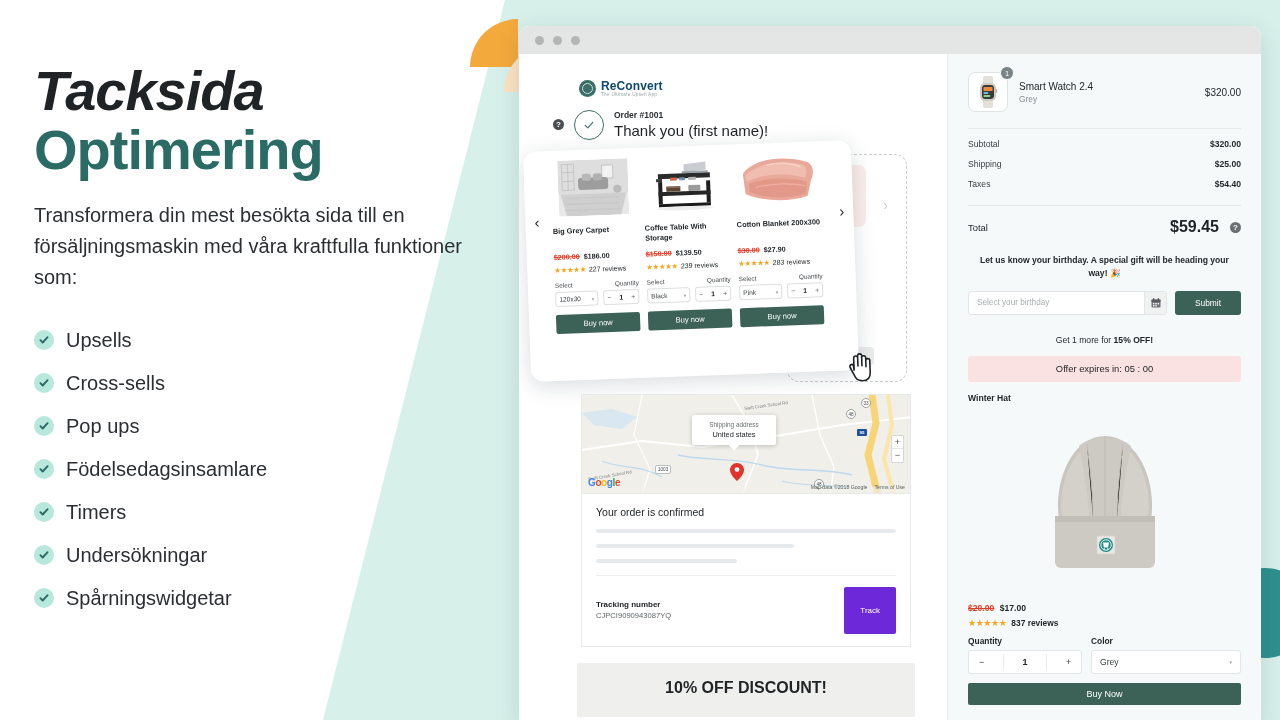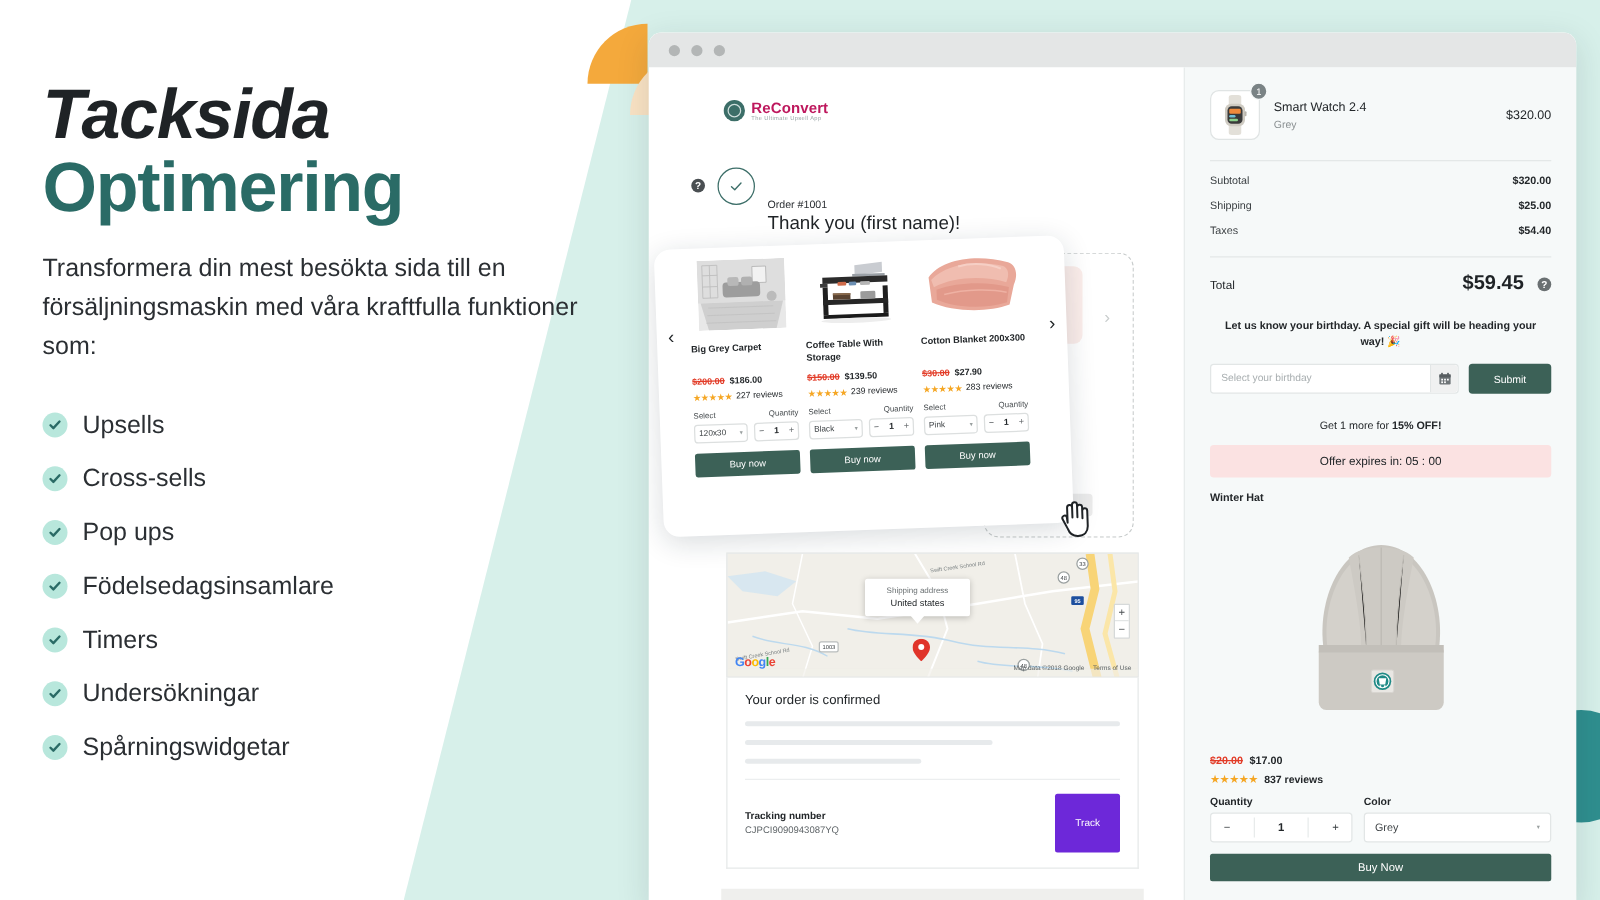--- a/index.html
+++ b/index.html
@@ -117,21 +117,21 @@
     display: flex; align-items: center; justify-content: center;
     position: relative;
   }
   .logo-mark::after {
     content: "";
     width: 9px; height: 9px;
     border-radius: 50%;
     border: 1.5px solid #cfdedc;
   }
   .logo-text { line-height: 1; }
-  .logo-name { font-size: 12px; font-weight: bold; color: #be185d; letter-spacing: .1px; }
+  .logo-name { font-size: 12px; font-weight: bold; color: #0c4a6e; letter-spacing: .1px; }
   .logo-tag { font-size: 4.6px; color: #9aa6a6; letter-spacing: .3px; margin-top: 1px; }
 
   .order-head {
     display: flex; align-items: center; gap: 10px;
     padding: 12px 0 0 34px;
   }
   .q-icon {
     width: 11px; height: 11px; border-radius: 50%;
     background: #4a4f52; color: #fff;
     font-size: 8px; line-height: 11px; text-align: center;
@@ -139,21 +139,21 @@
     flex: 0 0 auto;
   }
   .check-circle {
     width: 30px; height: 30px;
     border-radius: 50%;
     border: 1.4px solid #3c6e68;
     display: flex; align-items: center; justify-content: center;
     flex: 0 0 auto;
   }
   .order-meta { line-height: 1.2; }
-  .order-num { font-size: 8.5px; font-weight: normal; color: #2b2f33; margin-top: 48px; }
+  .order-num { font-size: 8.5px; font-weight: bold; color: #2b2f33; }
   .thanks { font-size: 15px; color: #1f2326; margin-top: 2px; }
 
   
   .carousel-wrap { position: relative; margin-top: 6px; height: 240px; }
   .ghost-card {
     position: absolute;
     left: 268px; top: 8px;
     width: 120px; height: 228px;
     border: 1.4px dashed #c8cccc;
     border-radius: 12px;

